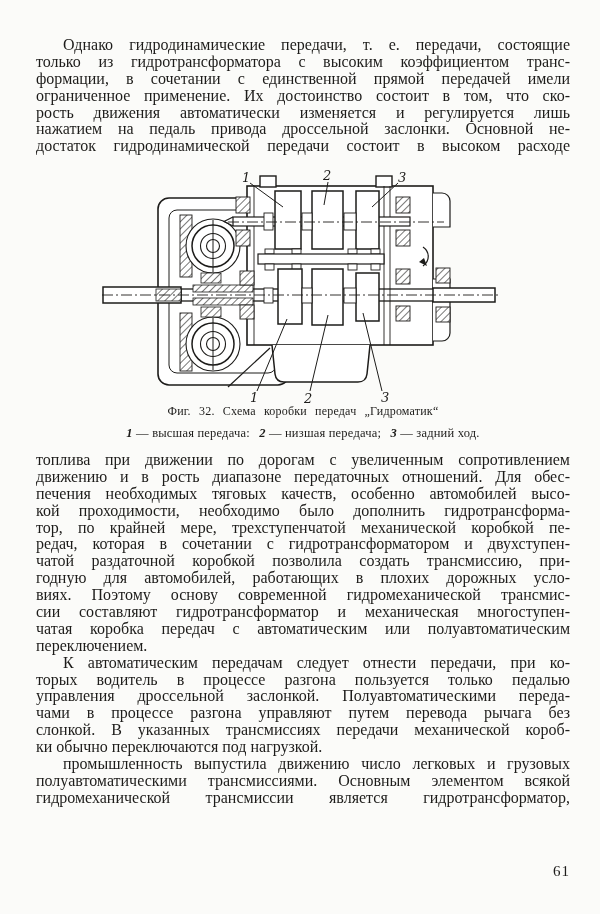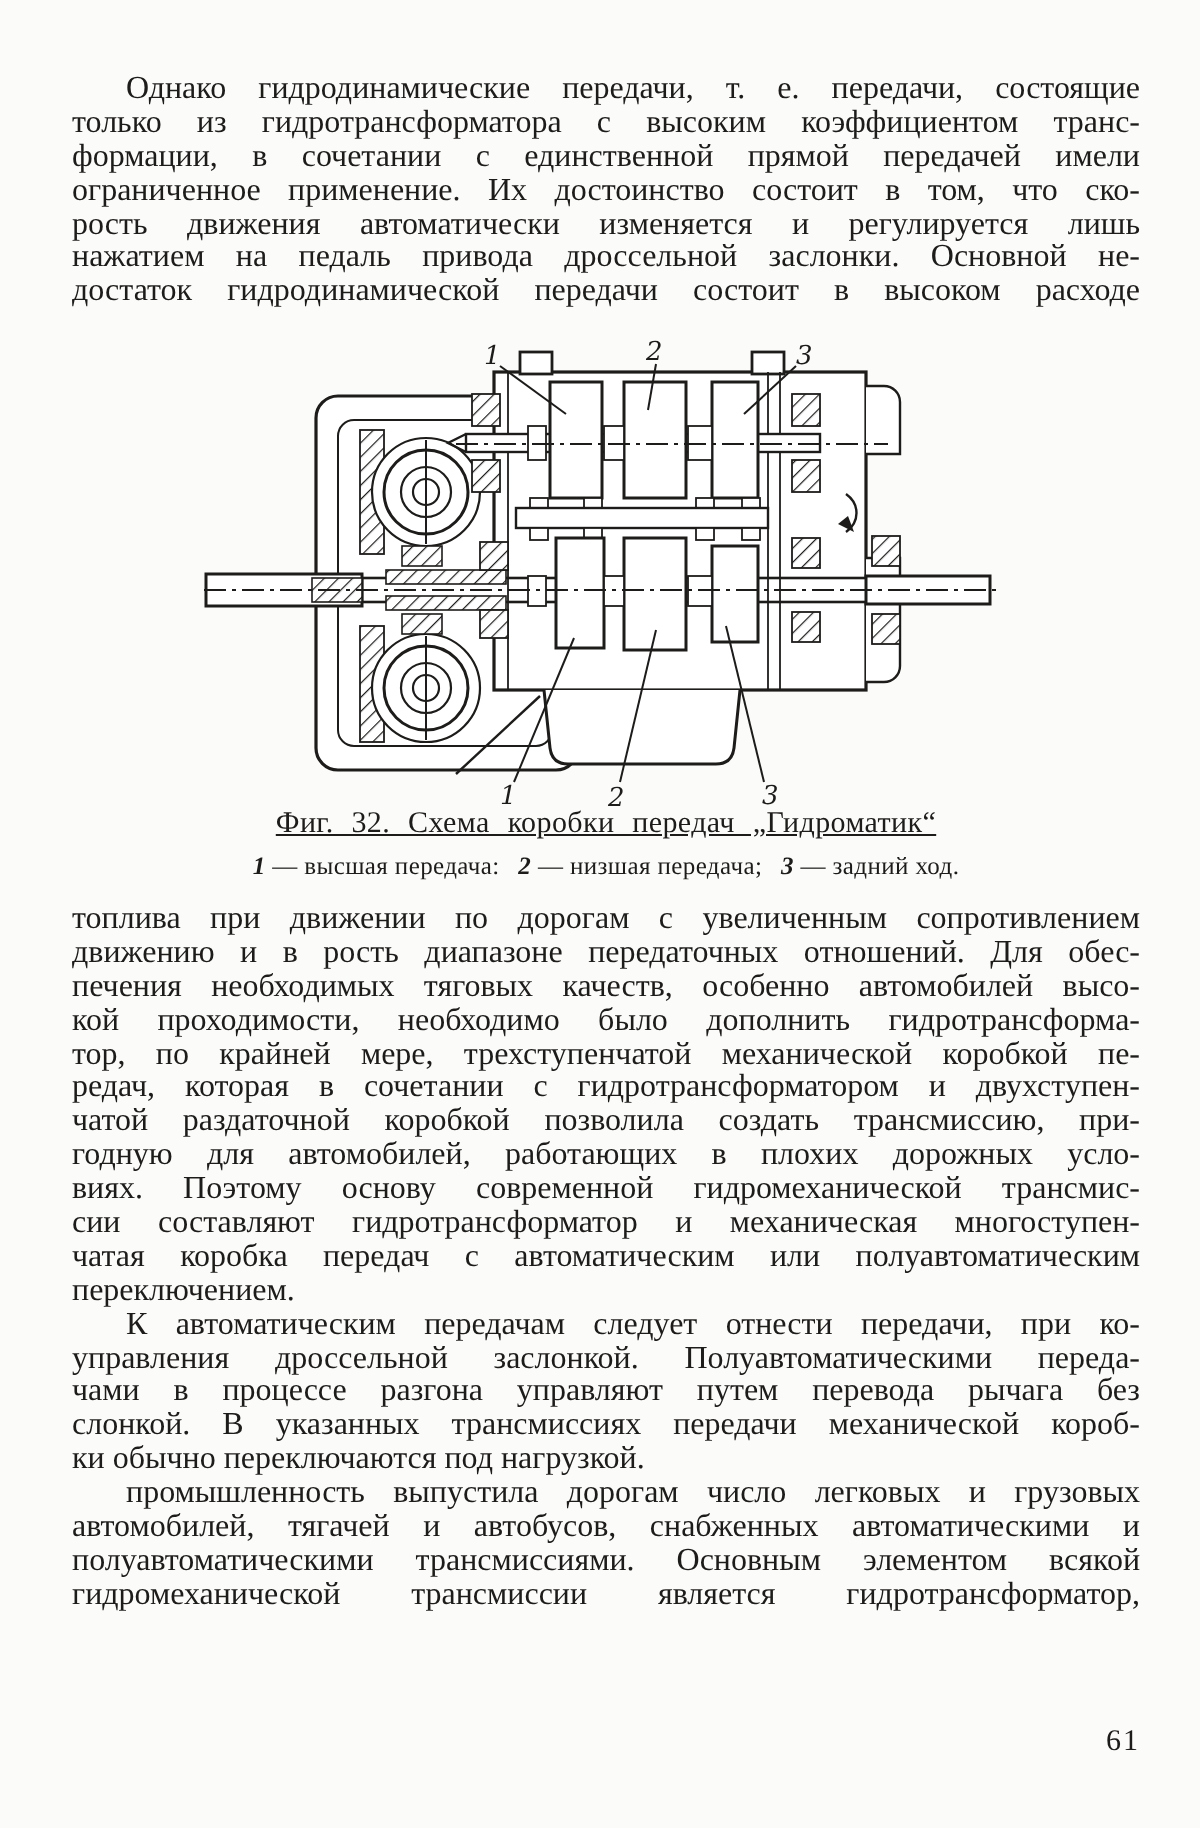--- a/index.html
+++ b/index.html
@@ -21,21 +21,21 @@
     text-align:justify;
     text-align-last:justify;
     white-space:normal;
     height:16.9px;
   }
   .line.short{text-align-last:left;}
   .indent .line:first-child{text-indent:27px;}
   .figure{position:absolute;left:100px;top:167px;width:400px;height:236px;}
   .caption{
     position:absolute;left:36px;top:404px;width:534px;
-    text-align:center;font-size:15px;word-spacing:5px;letter-spacing:.2px;text-decoration:underline;
+    text-align:center;font-size:12px;word-spacing:5px;letter-spacing:.2px;
   }
   .legend{
     position:absolute;left:36px;top:426px;width:534px;
     text-align:center;font-size:12.5px;letter-spacing:.2px;
   }
   .legend .leg{white-space:nowrap;margin:0 3px;}
   .legend .lnum{font-style:italic;font-weight:bold;font-size:12.5px;}
   .pageno{
     position:absolute;right:30px;top:863px;font-size:15px;letter-spacing:1px;
   }
@@ -191,27 +191,27 @@
         <div class="line">редач, которая в сочетании с гидротрансформатором и двухступен-</div>
         <div class="line">чатой раздаточной коробкой позволила создать трансмиссию, при-</div>
         <div class="line">годную для автомобилей, работающих в плохих дорожных усло-</div>
         <div class="line">виях. Поэтому основу современной гидромеханической трансмис-</div>
         <div class="line">сии составляют гидротрансформатор и механическая многоступен-</div>
         <div class="line">чатая коробка передач с автоматическим или полуавтоматическим</div>
         <div class="line short">переключением.</div>
       </div>
     <div class="para indent">
         <div class="line">К автоматическим передачам следует отнести передачи, при ко-</div>
+        <div class="line">торых водитель в процессе разгона пользуется только педалью</div>
         <div class="line">управления дроссельной заслонкой. Полуавтоматическими переда-</div>
         <div class="line">чами в процессе разгона управляют путем перевода рычага без</div>
         <div class="line">слонкой. В указанных трансмиссиях передачи механической короб-</div>
         <div class="line short">ки обычно переключаются под нагрузкой.</div>
       </div>
     <div class="para indent">
-        <div class="line">промышленность выпустила дорогам число легковых и грузовых</div>
-        <div class="line">автомобилей, тягачей и автобусов, снабженных автоматическими и</div>
+        <div class="line">промышленность выпустила движению число легковых и грузовых</div>
         <div class="line">полуавтоматическими трансмиссиями. Основным элементом всякой</div>
         <div class="line">гидромеханической трансмиссии является гидротрансформатор,</div>
       </div>
   </div>
 
   <div class="pageno">61</div>
 </div>
 
 </body></html>

